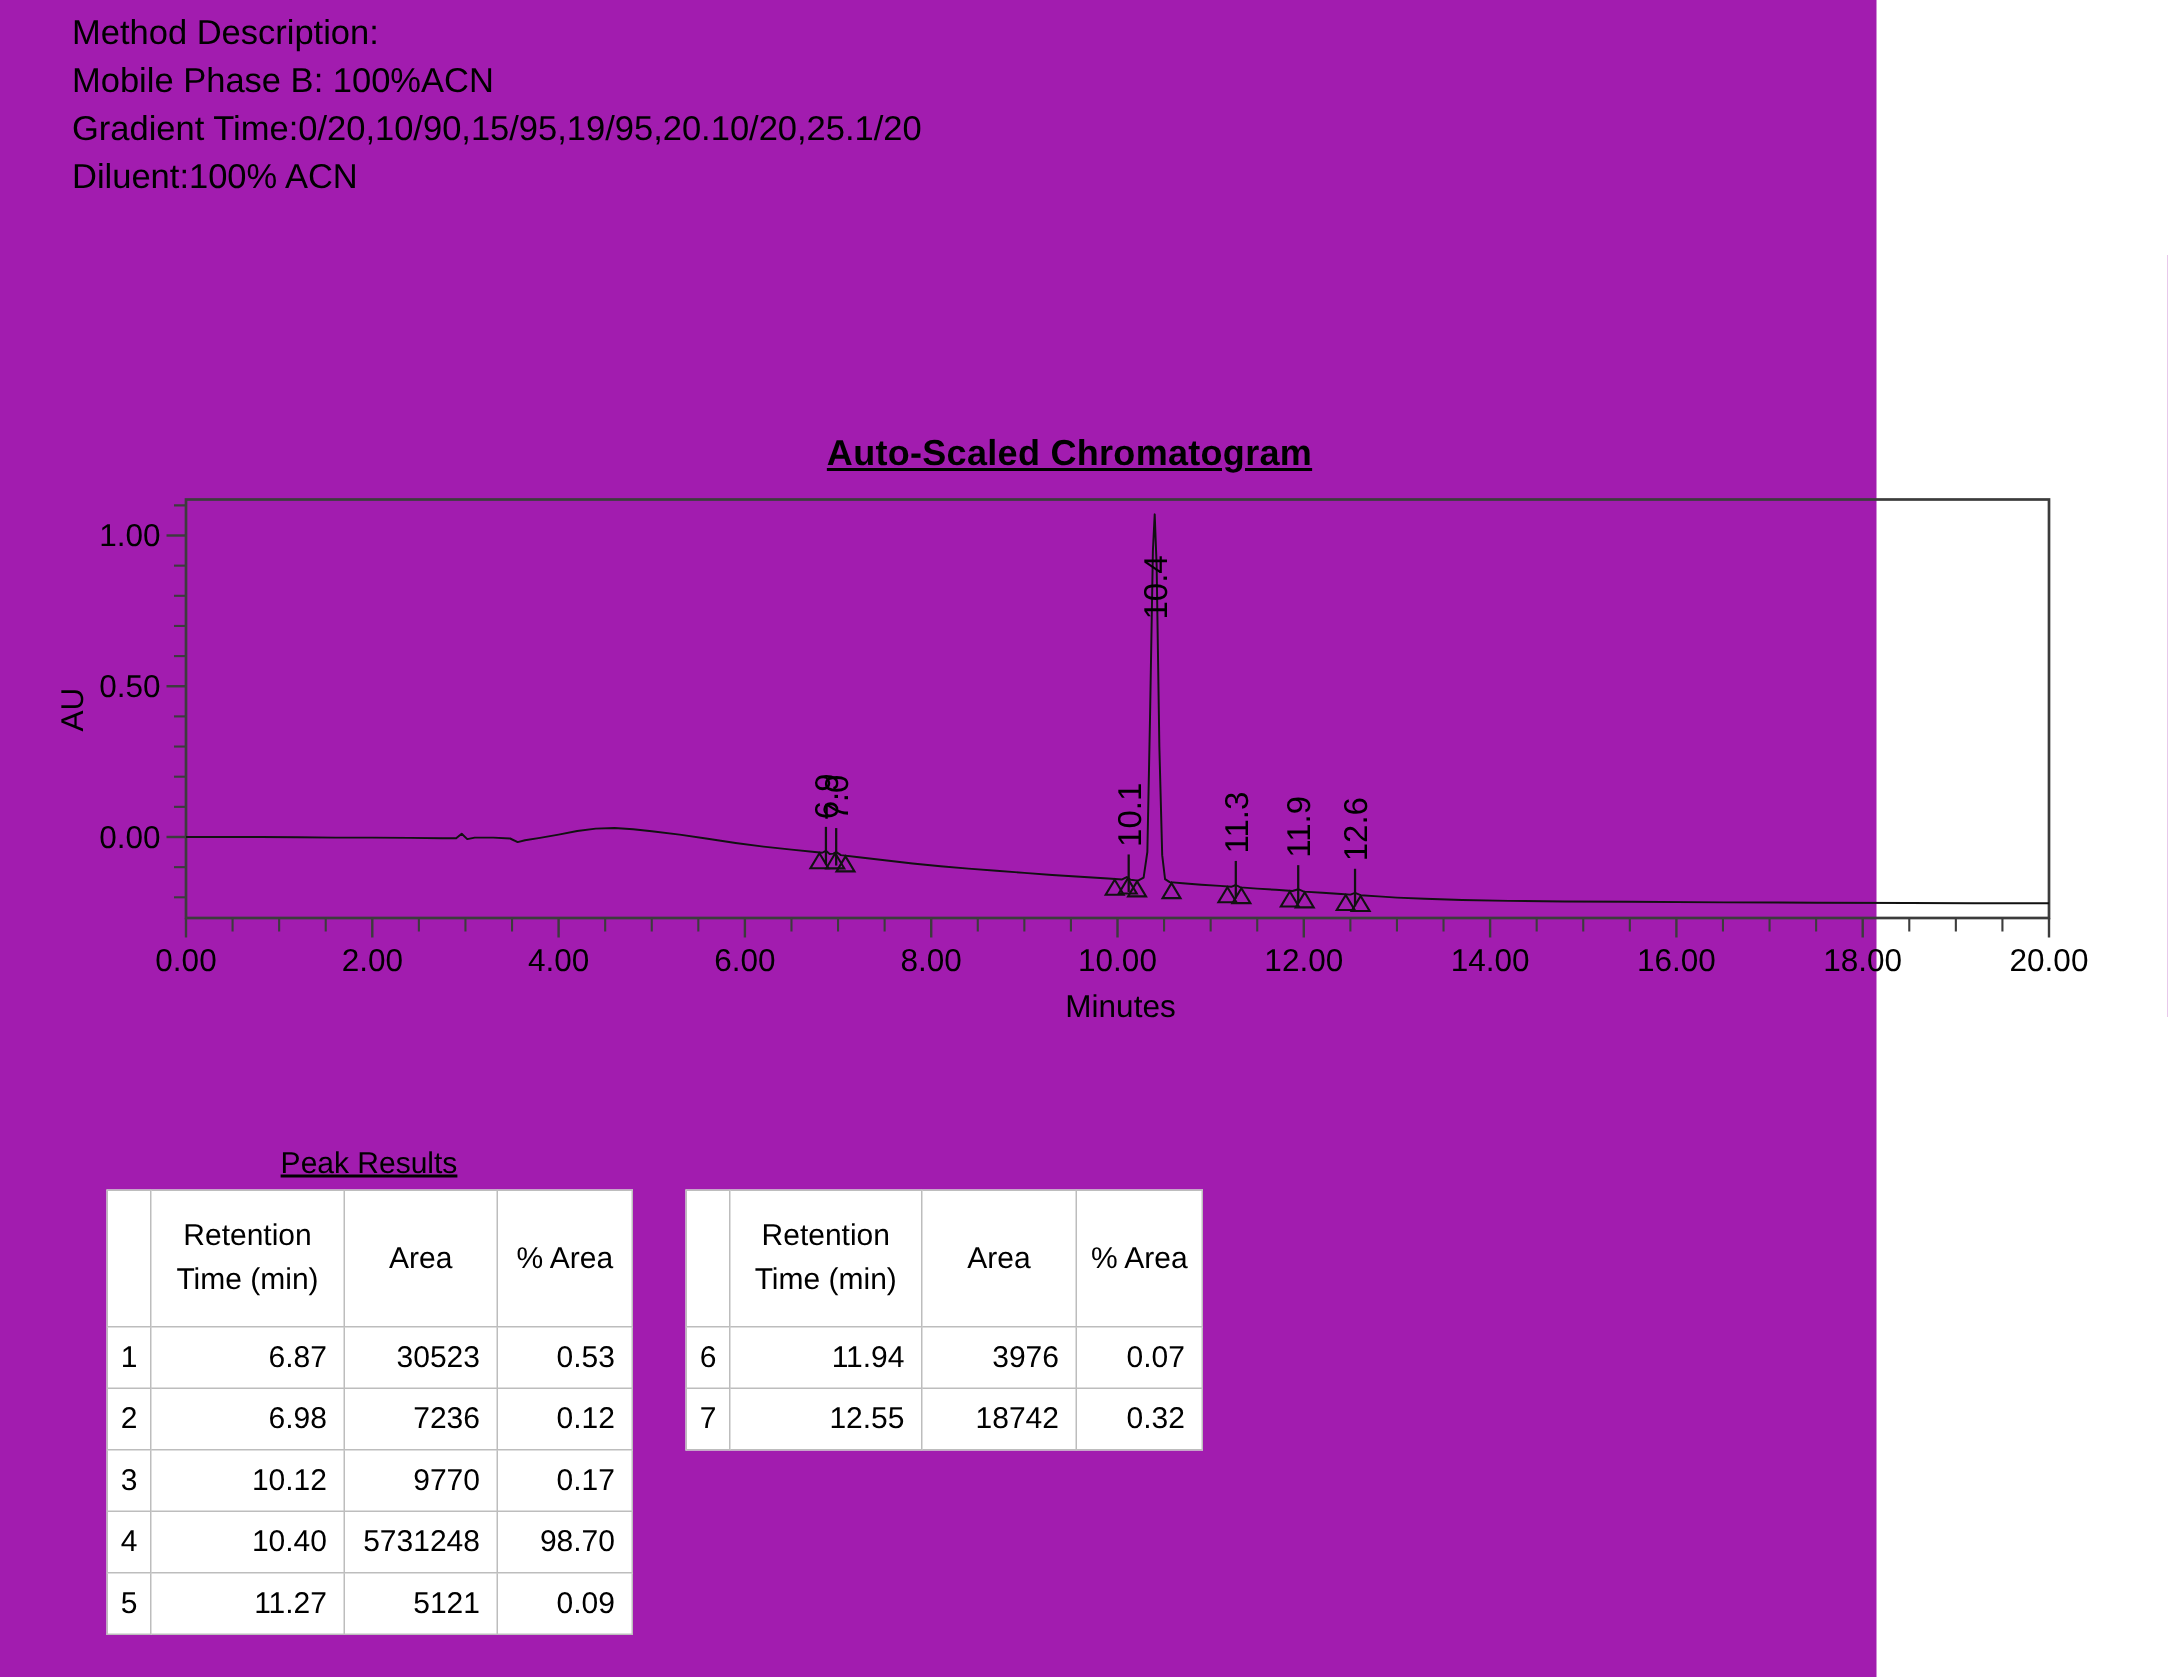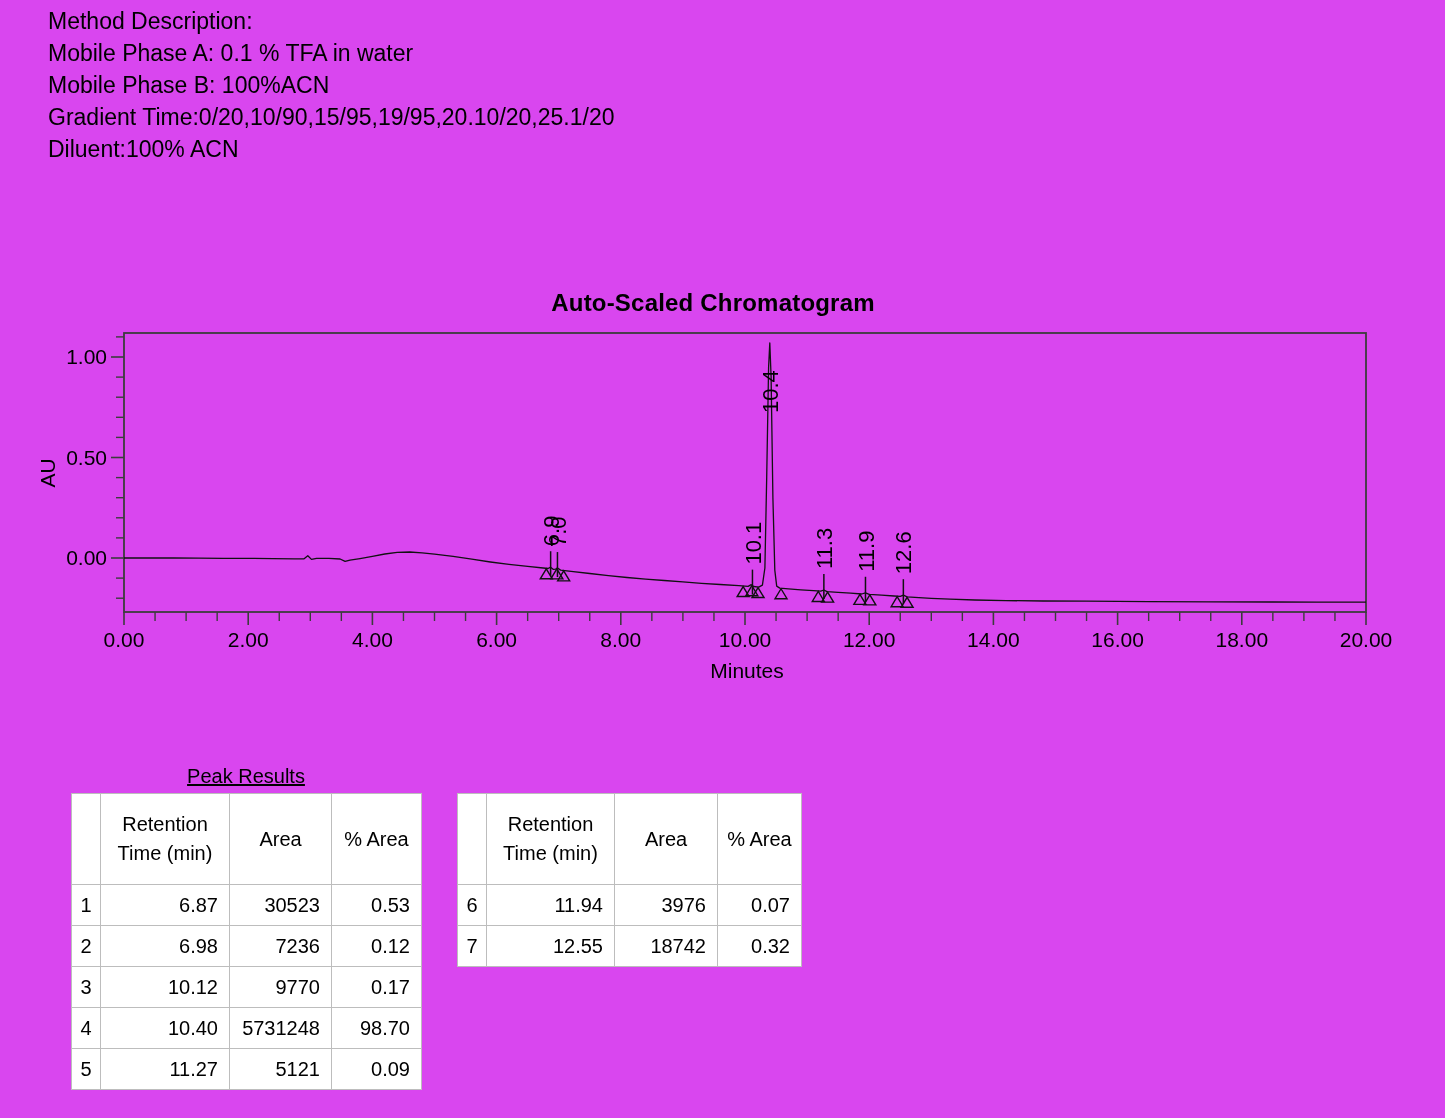--- a/index.html
+++ b/index.html
@@ -1,38 +1,38 @@
 <!DOCTYPE html>
 <html><head>
 <meta charset="utf-8">
 <style>
   html,body{margin:0;padding:0;background:#fff;}
   body{width:1445px;height:1118px;position:relative;overflow:hidden;
        font-family:"Liberation Sans","DejaVu Sans",sans-serif;color:#000;}
-  .page{position:absolute;left:0;top:0;width:1445px;height:1118px;background:#d946ef;}
+  .page{position:absolute;left:0;top:0;width:1251px;height:1118px;background:#a21caf;}
   .method{position:absolute;left:48px;top:5px;font-size:23px;line-height:32px;white-space:pre;}
   .chart-title{position:absolute;left:60px;top:289px;width:1306px;text-align:center;
-               font-size:24px;font-weight:bold;letter-spacing:0.2px;}
+               font-size:24px;font-weight:bold;letter-spacing:0.2px;text-decoration:underline;}
   svg.chart{position:absolute;left:0;top:280px;}
   .peak-title{position:absolute;left:71px;top:765px;width:350px;text-align:center;font-size:20px;text-decoration:underline;}
   table.peaks{position:absolute;border-collapse:collapse;table-layout:fixed;font-size:20px;background:#fff;}
   table.peaks td,table.peaks th{border:1.5px solid #bdbdbd;padding:0;overflow:hidden;}
   table.peaks th{font-weight:normal;text-align:center;vertical-align:middle;line-height:29px;height:90px;}
   table.peaks td{height:40px;vertical-align:middle;}
   td.idx{text-align:center;}
   td.num{text-align:right;padding-right:11px !important;}
   #tableL{left:71px;top:793px;}
   #tableR{left:457px;top:793px;}
 </style>
 </head>
 <body>
 
 <div class="page">
 
-  <div class="method" id="method"><div>Method Description:</div><div>Mobile Phase A: 0.1 % TFA in water</div><div>Mobile Phase B: 100%ACN</div><div>Gradient Time:0/20,10/90,15/95,19/95,20.10/20,25.1/20</div><div>Diluent:100% ACN</div></div>
+  <div class="method" id="method"><div>Method Description:</div><div>Mobile Phase B: 100%ACN</div><div>Gradient Time:0/20,10/90,15/95,19/95,20.10/20,25.1/20</div><div>Diluent:100% ACN</div></div>
 
   <div class="chart-title">Auto-Scaled Chromatogram</div>
 
   <svg class="chart" id="chart-svg" width="1445" height="420" viewBox="0 280 1445 420">
       <rect x="124" y="333" width="1242" height="279" fill="none" stroke="#3c3c3c" stroke-width="1.8"></rect>
       <line x1="124" y1="612" x2="124" y2="625" stroke="#3c3c3c" stroke-width="1.6"></line>
       <text x="124" y="647" text-anchor="middle" font-size="21" fill="#000000">0.00</text>
       <line x1="248.2" y1="612" x2="248.2" y2="625" stroke="#3c3c3c" stroke-width="1.6"></line>
       <text x="248.2" y="647" text-anchor="middle" font-size="21" fill="#000000">2.00</text>
       <line x1="372.4" y1="612" x2="372.4" y2="625" stroke="#3c3c3c" stroke-width="1.6"></line>

